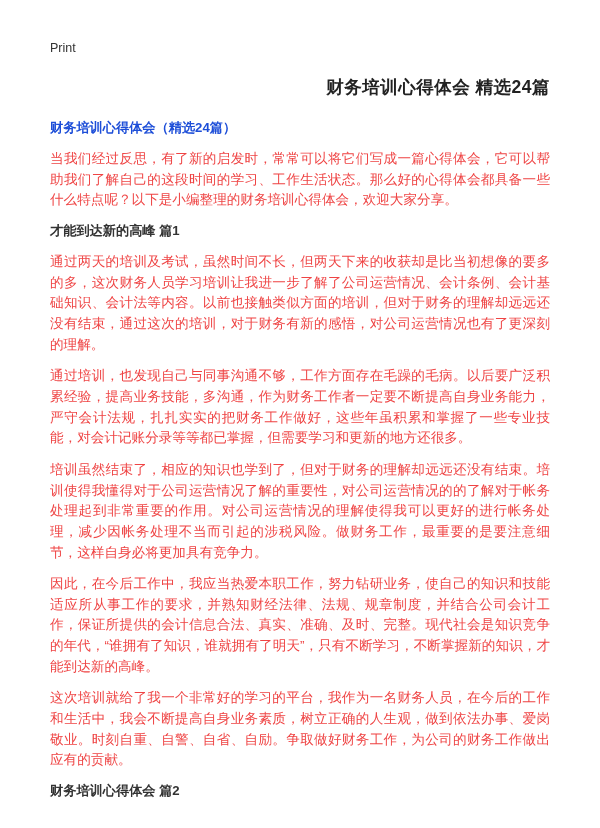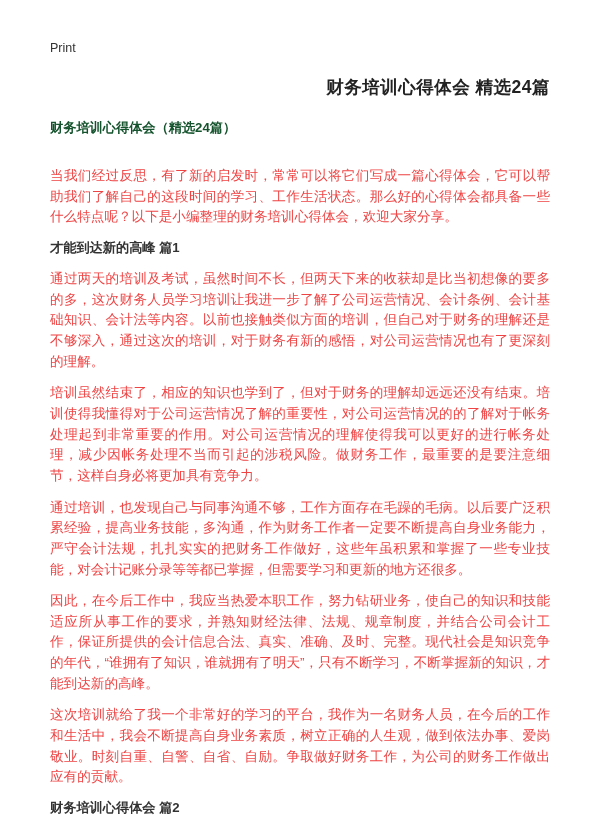--- a/index.html
+++ b/index.html
@@ -28,22 +28,22 @@
     text-align: right;
     font-size: 17.5px;
     font-weight: bold;
     color: #222222;
     letter-spacing: 0.5px;
     margin-bottom: 20px;
   }
   .doc-subtitle {
     font-size: 13.2px;
     font-weight: bold;
-    color: #14532d;
-    margin-bottom: 29px;
+    color: #1d4ed8;
+    margin-bottom: 12px;
   }
   .para {
     font-size: 13.6px;
     line-height: 1.52;
     text-align: justify;
     color: #ef4444;
     margin-bottom: 11px;
     word-break: break-all;
   }
   .section-heading {
@@ -61,25 +61,25 @@
   <div class="print-label">Print</div>
 
   <h1 class="doc-title">财务培训心得体会 精选24篇</h1>
 
   <p class="doc-subtitle">财务培训心得体会（精选24篇）</p>
 
   <p class="para">当我们经过反思，有了新的启发时，常常可以将它们写成一篇心得体会，它可以帮助我们了解自己的这段时间的学习、工作生活状态。那么好的心得体会都具备一些什么特点呢？以下是小编整理的财务培训心得体会，欢迎大家分享。</p>
 
   <h2 class="section-heading">才能到达新的高峰 篇1</h2>
 
-  <p class="para">通过两天的培训及考试，虽然时间不长，但两天下来的收获却是比当初想像的要多的多，这次财务人员学习培训让我进一步了解了公司运营情况、会计条例、会计基础知识、会计法等内容。以前也接触类似方面的培训，但自己对于财务的理解还是不够深入，通过这次的培训，对于财务有新的感悟，对公司运营情况也有了更深刻的理解。</p>
+  <p class="para">通过两天的培训及考试，虽然时间不长，但两天下来的收获却是比当初想像的要多的多，这次财务人员学习培训让我进一步了解了公司运营情况、会计条例、会计基础知识、会计法等内容。以前也接触类似方面的培训，但对于财务的理解却远远还没有结束，通过这次的培训，对于财务有新的感悟，对公司运营情况也有了更深刻的理解。</p>
+
+  <p class="para">通过培训，也发现自己与同事沟通不够，工作方面存在毛躁的毛病。以后要广泛积累经验，提高业务技能，多沟通，作为财务工作者一定要不断提高自身业务能力，严守会计法规，扎扎实实的把财务工作做好，这些年虽积累和掌握了一些专业技能，对会计记账分录等等都已掌握，但需要学习和更新的地方还很多。</p>
 
   <p class="para">培训虽然结束了，相应的知识也学到了，但对于财务的理解却远远还没有结束。培训使得我懂得对于公司运营情况了解的重要性，对公司运营情况的的了解对于帐务处理起到非常重要的作用。对公司运营情况的理解使得我可以更好的进行帐务处理，减少因帐务处理不当而引起的涉税风险。做财务工作，最重要的是要注意细节，这样自身必将更加具有竞争力。</p>
-
-  <p class="para">通过培训，也发现自己与同事沟通不够，工作方面存在毛躁的毛病。以后要广泛积累经验，提高业务技能，多沟通，作为财务工作者一定要不断提高自身业务能力，严守会计法规，扎扎实实的把财务工作做好，这些年虽积累和掌握了一些专业技能，对会计记账分录等等都已掌握，但需要学习和更新的地方还很多。</p>
 
   <p class="para">因此，在今后工作中，我应当热爱本职工作，努力钻研业务，使自己的知识和技能适应所从事工作的要求，并熟知财经法律、法规、规章制度，并结合公司会计工作，保证所提供的会计信息合法、真实、准确、及时、完整。现代社会是知识竞争的年代，“谁拥有了知识，谁就拥有了明天”，只有不断学习，不断掌握新的知识，才能到达新的高峰。</p>
 
   <p class="para">这次培训就给了我一个非常好的学习的平台，我作为一名财务人员，在今后的工作和生活中，我会不断提高自身业务素质，树立正确的人生观，做到依法办事、爱岗敬业。时刻自重、自警、自省、自励。争取做好财务工作，为公司的财务工作做出应有的贡献。</p>
 
   <h2 class="section-heading">财务培训心得体会 篇2</h2>
 
 </div>
 
 </body></html>

